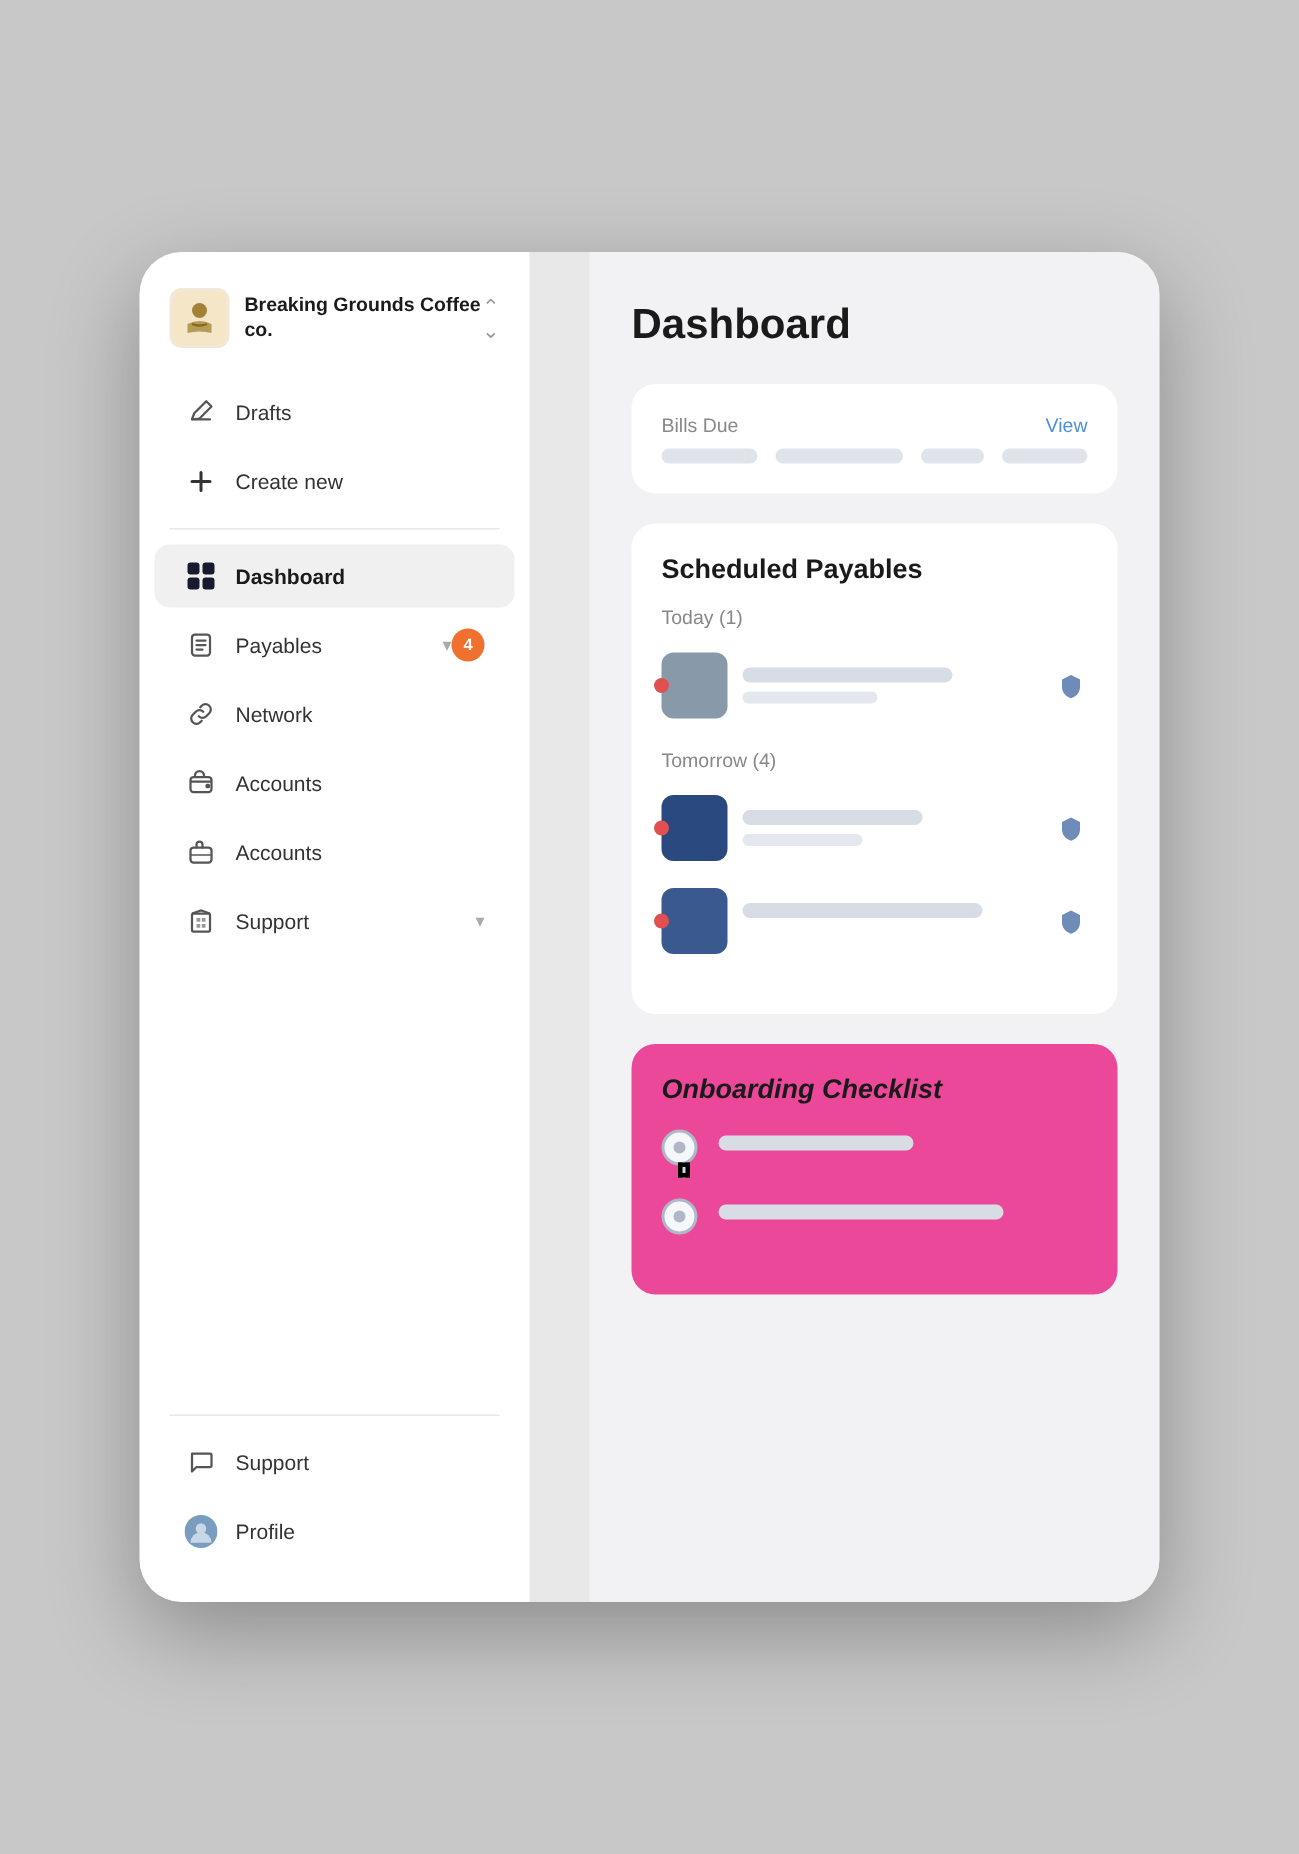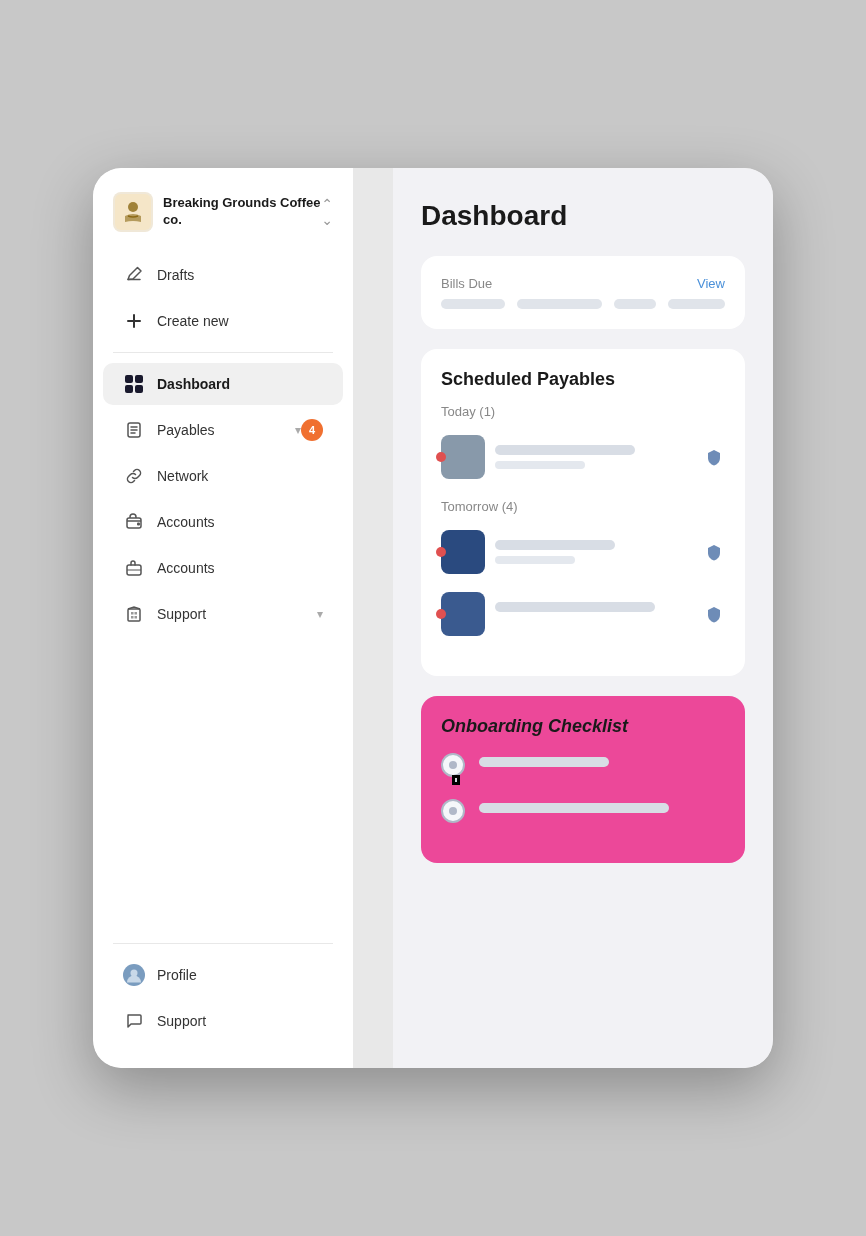--- a/index.html
+++ b/index.html
@@ -432,36 +432,36 @@
       <span class="sidebar-item-label">Support</span>
       <span class="sidebar-item-expand">▾</span>
     </div>
 
     <div class="sidebar-spacer"></div>
 
     <div class="sidebar-divider"></div>
 
     <div class="sidebar-item">
       <div class="sidebar-item-icon">
+        <svg width="18" height="18" viewBox="0 0 18 18">
+            <path d="M3 3h12a1 1 0 0 1 1 1v7a1 1 0 0 1-1 1H6l-3 3V4a1 1 0 0 1 1-1z" stroke="#555" stroke-width="1.5" fill="none" stroke-linejoin="round"></path>
+          </svg>
+      </div>
+      <span class="sidebar-item-label">Support</span>
+    </div>
+
+    <div class="sidebar-item">
+      <div class="sidebar-item-icon">
         <svg width="22" height="22" viewBox="0 0 22 22">
           <circle cx="11" cy="11" r="11" fill="#7a9cbf"></circle>
           <circle cx="11" cy="9" r="3.5" fill="#c8d8e8"></circle>
           <path d="M4 18.5a7 7 0 0 1 14 0" fill="#c8d8e8"></path>
         </svg>
       </div>
       <span class="sidebar-item-label">Profile</span>
-    </div>
-
-    <div class="sidebar-item">
-      <div class="sidebar-item-icon">
-        <svg width="18" height="18" viewBox="0 0 18 18">
-            <path d="M3 3h12a1 1 0 0 1 1 1v7a1 1 0 0 1-1 1H6l-3 3V4a1 1 0 0 1 1-1z" stroke="#555" stroke-width="1.5" fill="none" stroke-linejoin="round"></path>
-          </svg>
-      </div>
-      <span class="sidebar-item-label">Support</span>
     </div>
 
   </div>
 
   <div class="main-content">
 
     <h1 class="page-title">Dashboard</h1>
 
     <div class="card">
       <div class="bills-card-header">

